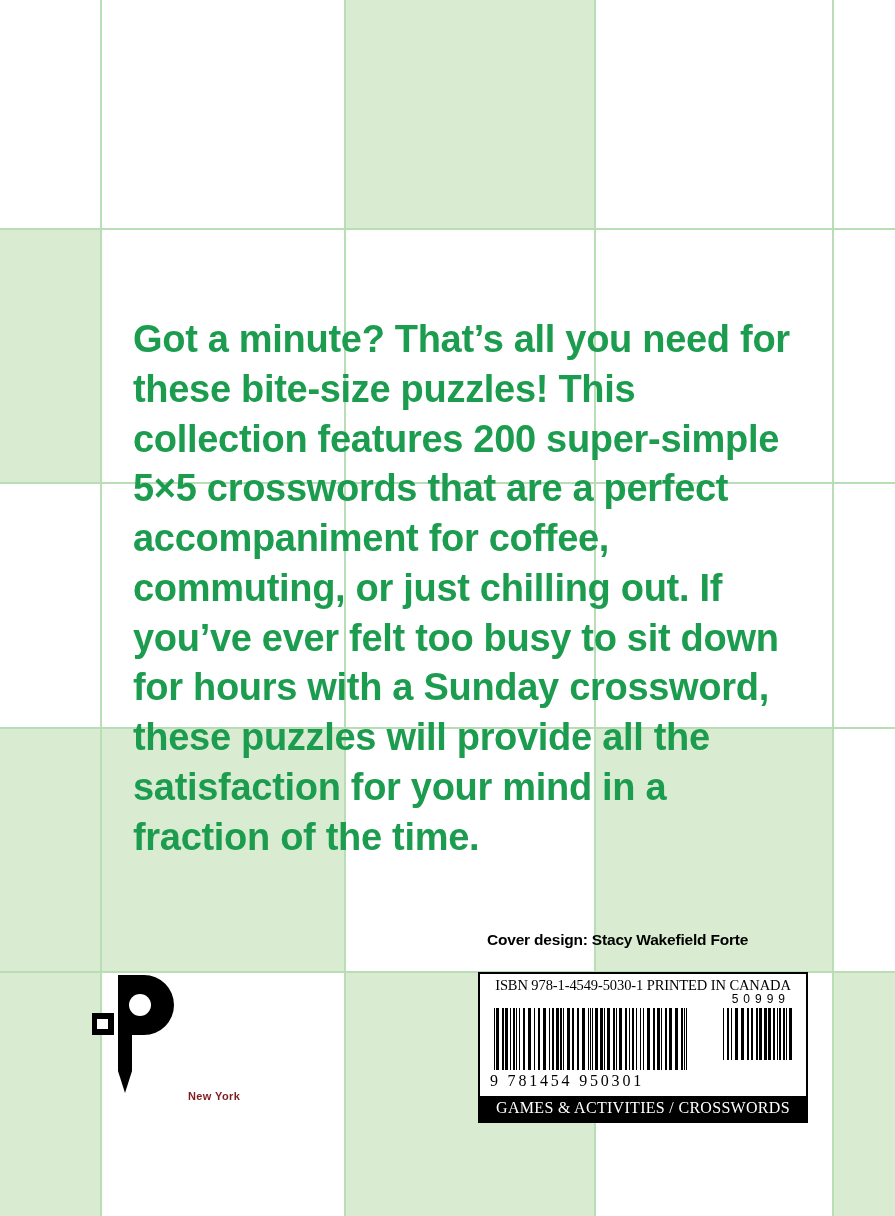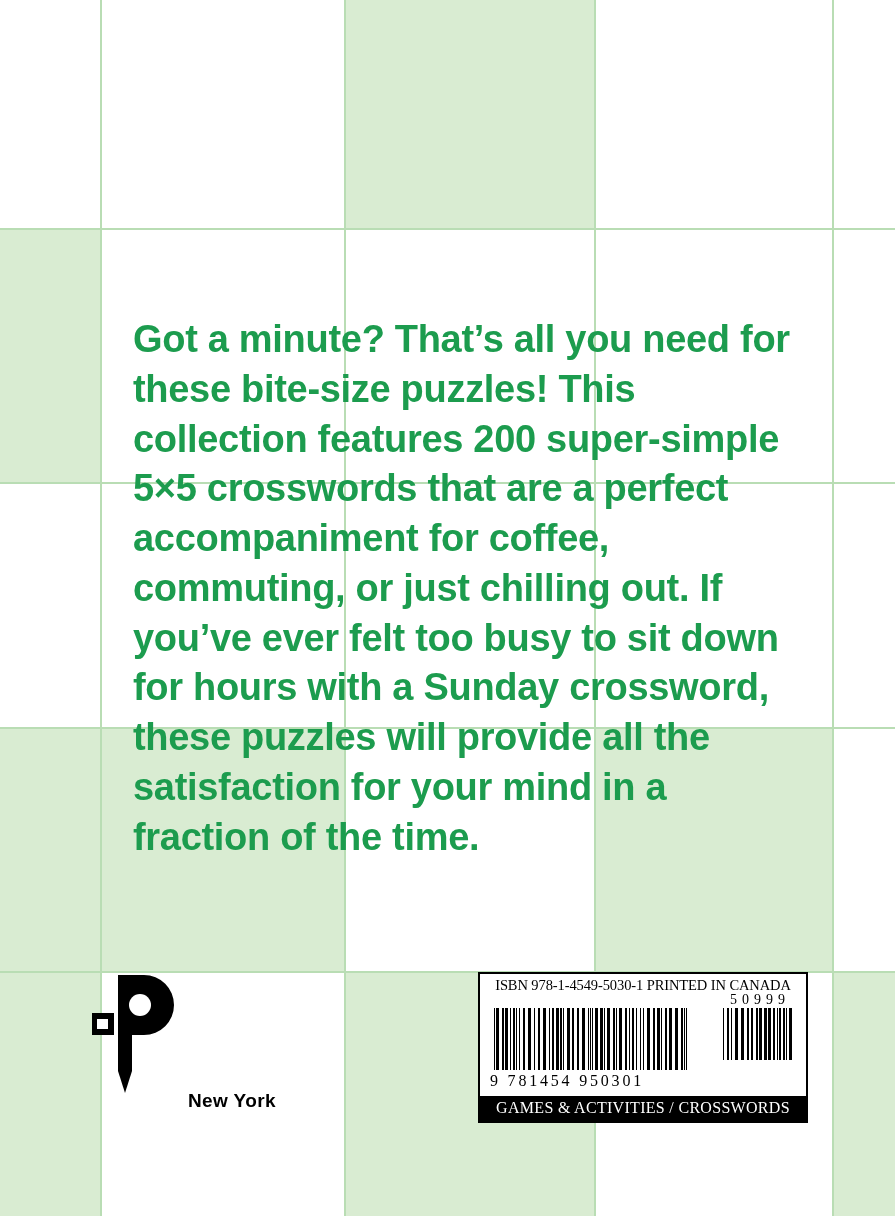--- a/index.html
+++ b/index.html
@@ -107,22 +107,22 @@
     color: #000;
     font-size: 23px;
     font-weight: bold;
     line-height: 1.33;
     letter-spacing: 3.2px;
   }
   #publisher-city {
     position: absolute;
     left: 100px;
     top: 120px;
-    color: #000000;
-    font-size: 19px;
+    color: #7f1d1d;
+    font-size: 11px;
     font-weight: bold;
     letter-spacing: 0.4px;
   }
 
   
   #barcode-block {
     position: absolute;
     left: 478px;
     top: 972px;
     width: 330px;
@@ -160,23 +160,23 @@
   .bars .b {
     background: #000;
     height: 100%;
   }
   #bars-main { left: 14px; top: 12px; }
   #bars-addon { right: 14px; top: 12px; }
   #addon-digits {
     position: absolute;
     right: 16px;
     top: -4px;
-    font-size: 14px;
+    font-size: 12px;
     letter-spacing: 5px;
-    font-family: Liberation Serif, serif;
+    font-family: Liberation Sans, sans-serif;
   }
   #ean-digits {
     position: absolute;
     left: 10px;
     top: 76px;
     font-size: 16px;
     letter-spacing: 2.8px;
     font-family: "Liberation Serif", serif;
   }
   #category-line {
@@ -214,20 +214,21 @@
     <div class="grid-line-h" style="top:482px;"></div>
     <div class="grid-line-h" style="top:727px;"></div>
     <div class="grid-line-h" style="top:971px;"></div>
   </div>
 
   <div id="content">
 
 
     <p id="blurb">Got a minute? That’s all you need for these bite-size puzzles! This collection features 200 super-simple 5×5 crosswords that are a perfect accompaniment for coffee, commuting, or just chilling out. If you’ve ever felt too busy to sit down for hours with a Sunday crossword, these puzzles will provide all the satisfaction for your mind in a fraction of the time.</p>
 
+    <div id="credit">Cover design: Stacy Wakefield Forte</div>
 
     <div id="publisher">
       <svg id="logo-mark" viewBox="0 0 86 140" xmlns="http://www.w3.org/2000/svg">
         <path d="M30 0 H56 A30 30 0 0 1 56 60 H44 V96 L30 96 Z" fill="#000"></path>
         <circle cx="52" cy="30" r="11" fill="#ffffff"></circle>
         <rect x="4" y="38" width="22" height="22" fill="#000"></rect>
         <rect x="9" y="44" width="11" height="10" fill="#ffffff"></rect>
         <path d="M30 96 H44 L37 118 Z" fill="#000"></path>
       </svg>
       <div id="publisher-city">New York</div>

